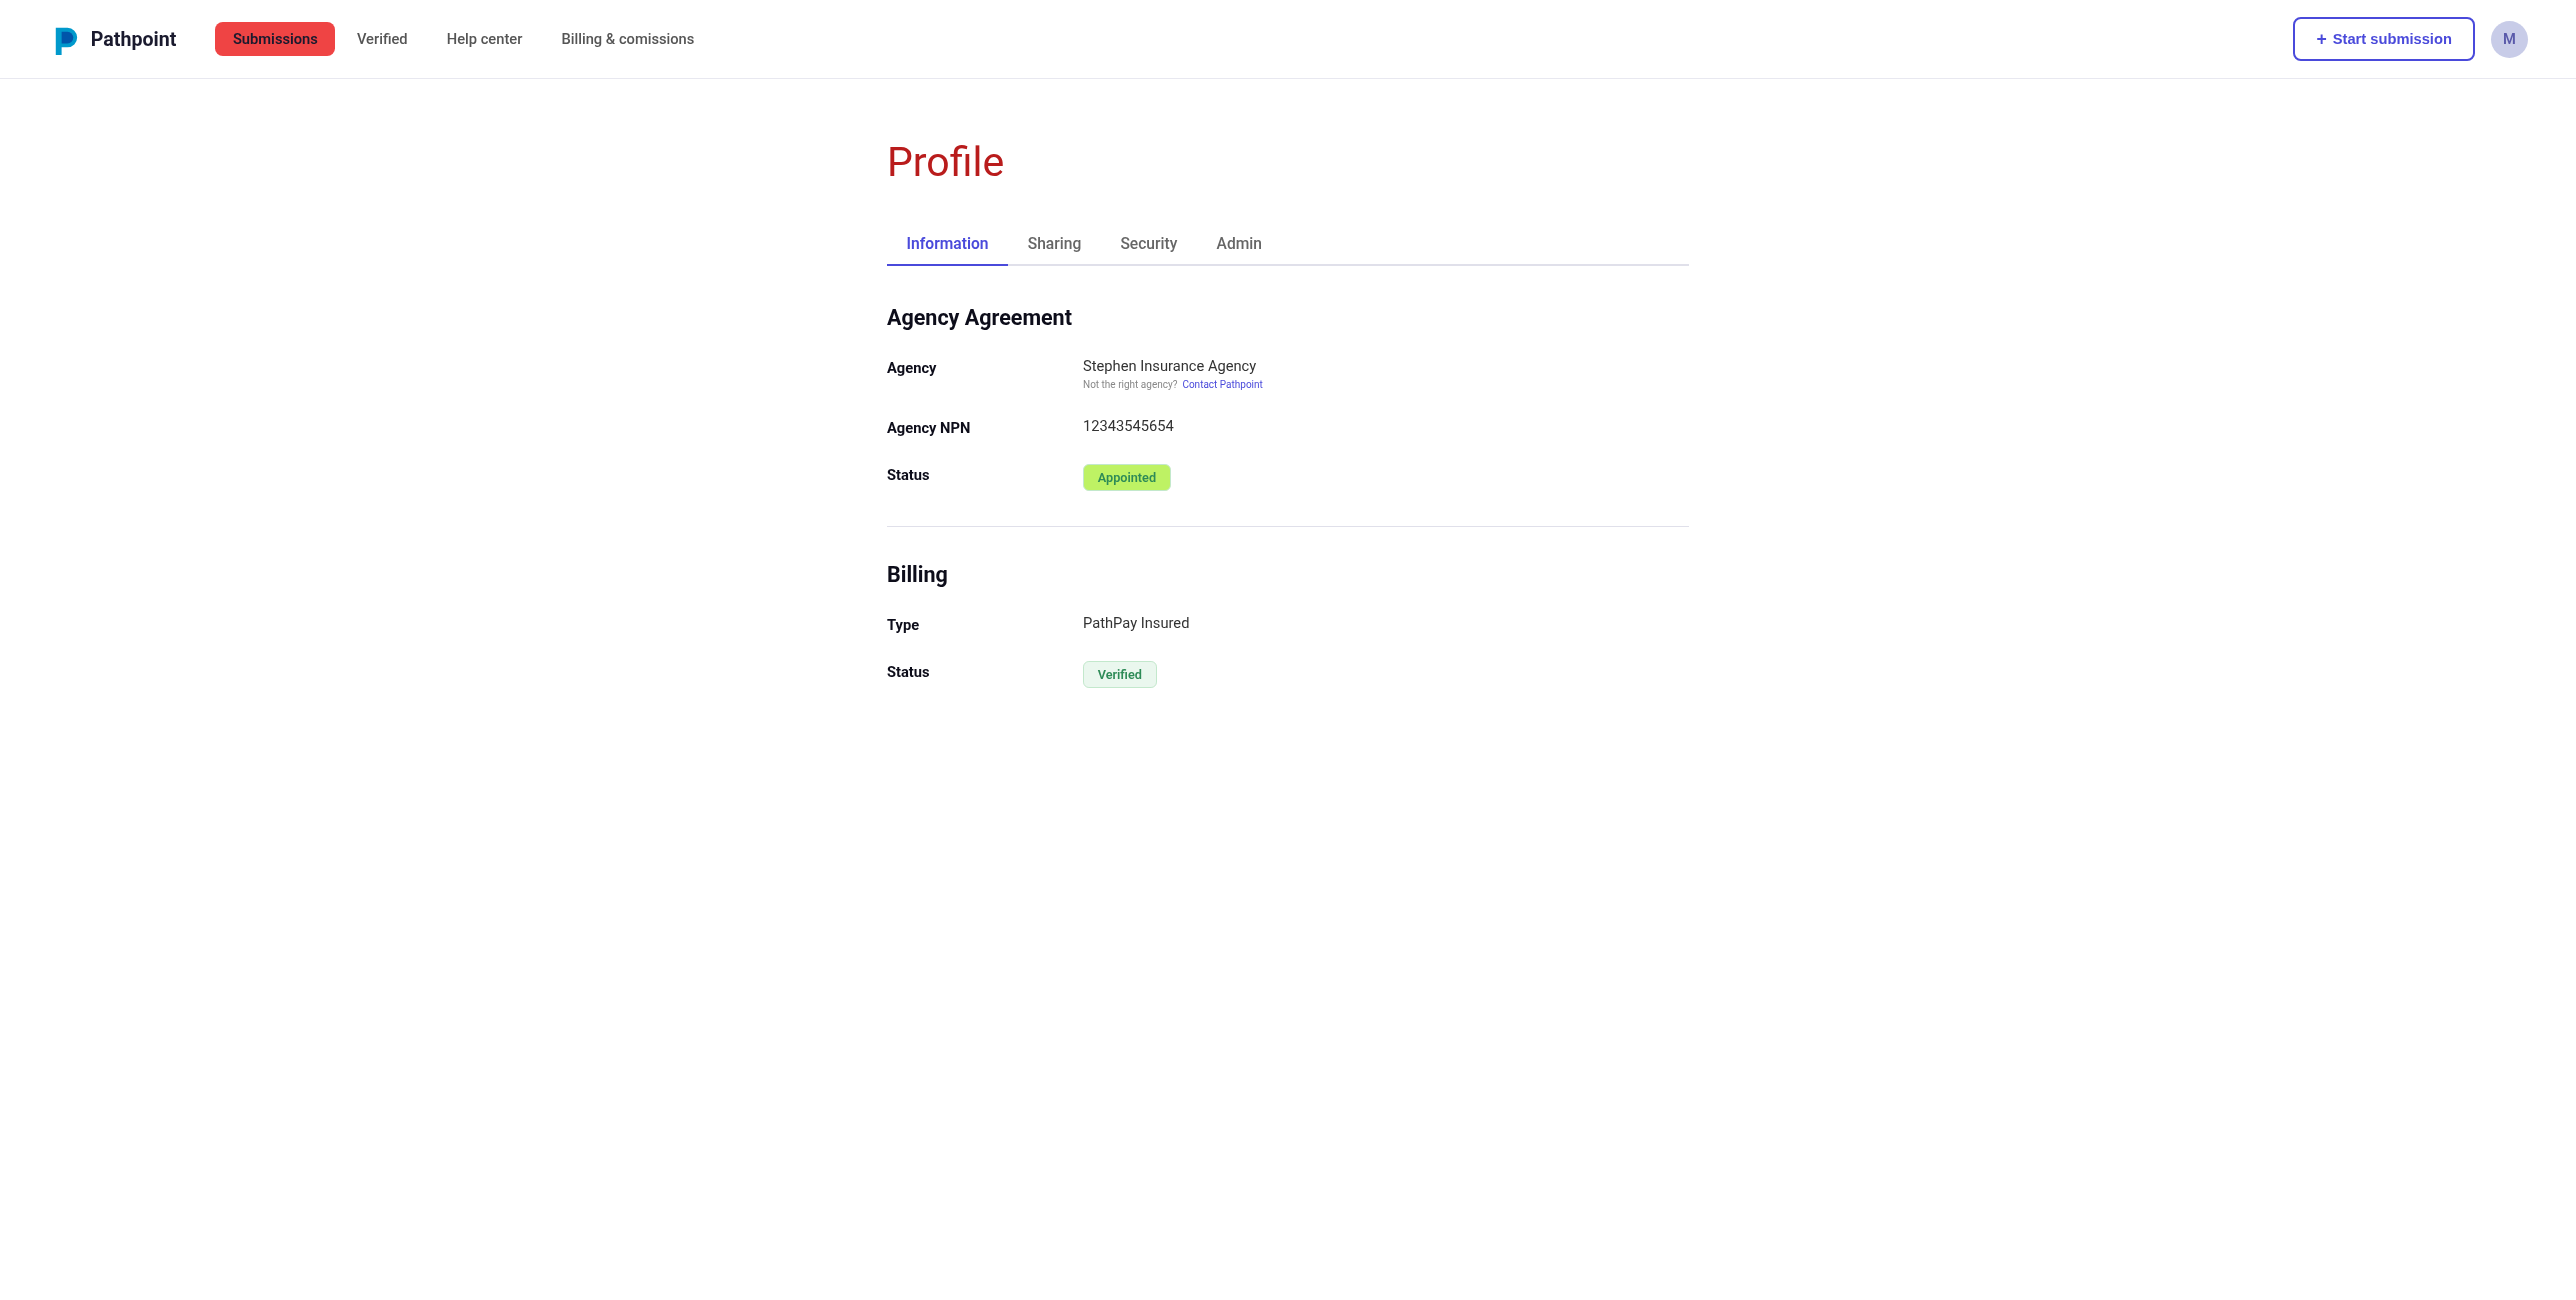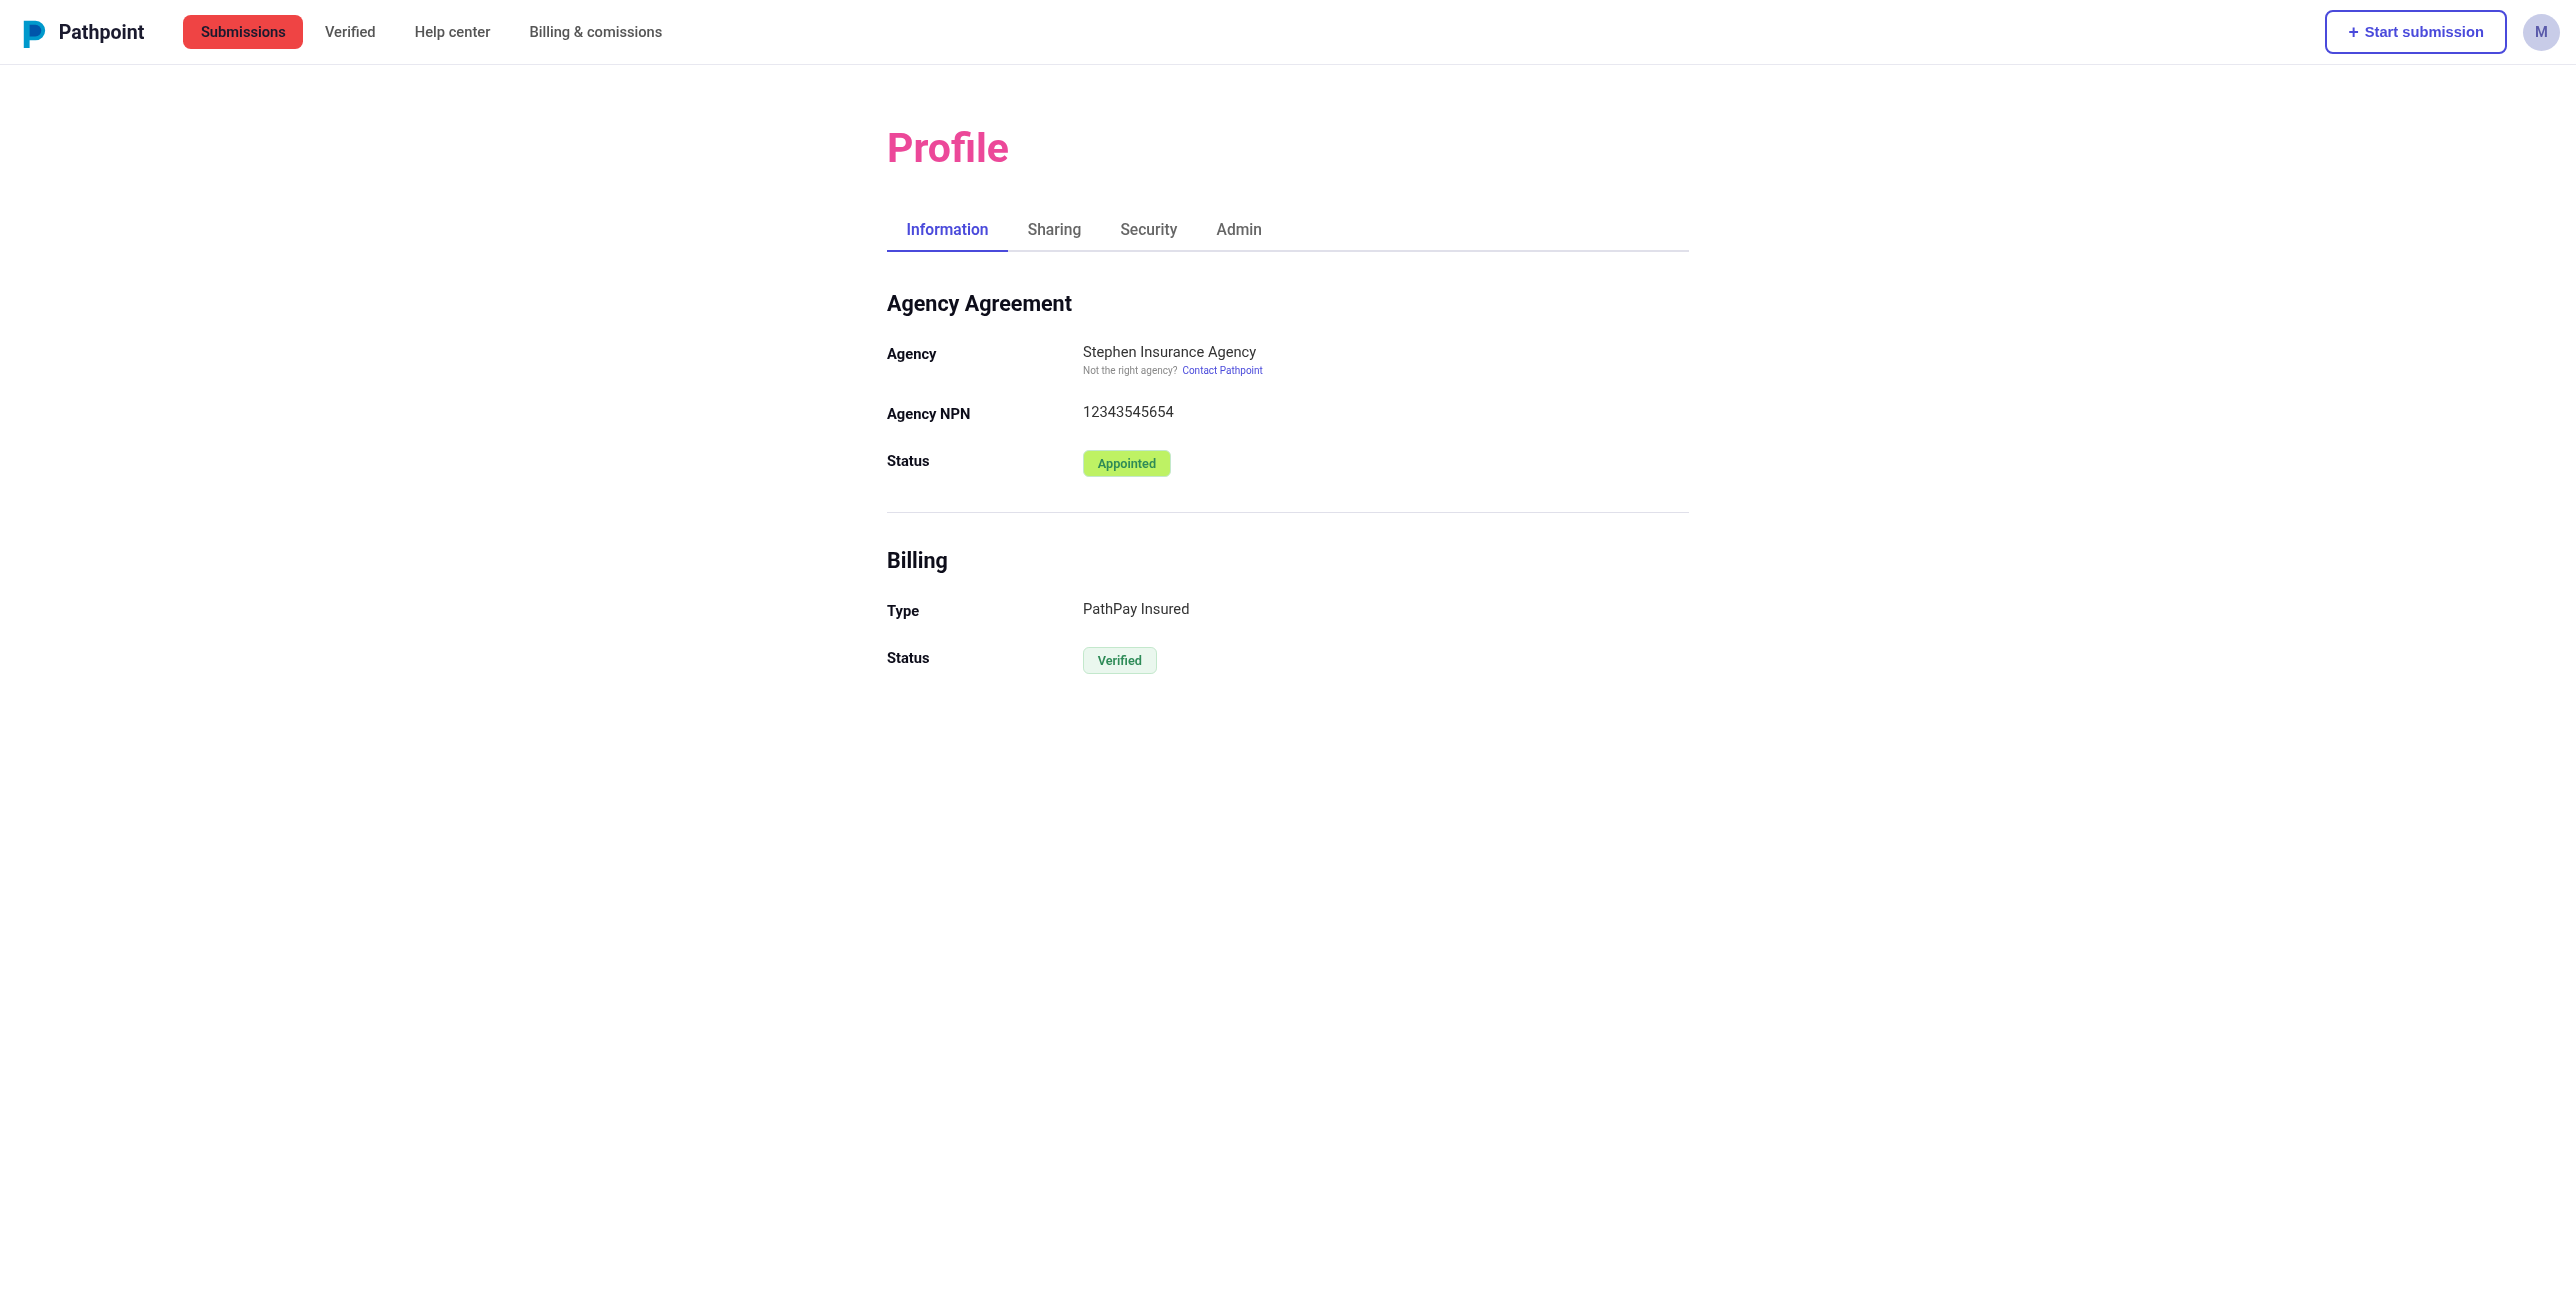--- a/index.html
+++ b/index.html
@@ -12,22 +12,22 @@
       font-family: -apple-system, BlinkMacSystemFont, 'Segoe UI', Roboto, sans-serif;
       background: #ffffff;
       color: #1a1a2e;
       font-size: 15.6px;
     }
 
     
     .navbar {
       display: flex;
       align-items: center;
-      padding: 0 16px;
-      height: 65px;
+      padding: 0 48px;
+      height: 79px;
       background: #ffffff;
       border-bottom: 1px solid #e8e8f0;
       position: sticky;
       top: 0;
       z-index: 100;
     }
 
     .logo-area {
       display: flex;
       align-items: center;
@@ -106,22 +106,22 @@
 
     
     .main-content {
       max-width: 880px;
       margin: 0 auto;
       padding: 59px 39px 78px 39px;
     }
 
     .page-title {
       font-size: 41px;
-      font-weight: 700;
-      color: #ec4899;
+      font-weight: 400;
+      color: #b91c1c;
       margin-bottom: 35px;
     }
 
     
     .tabs {
       display: flex;
       gap: 0;
       border-bottom: 2px solid #e0e0ea;
       margin-bottom: 39px;
     }

